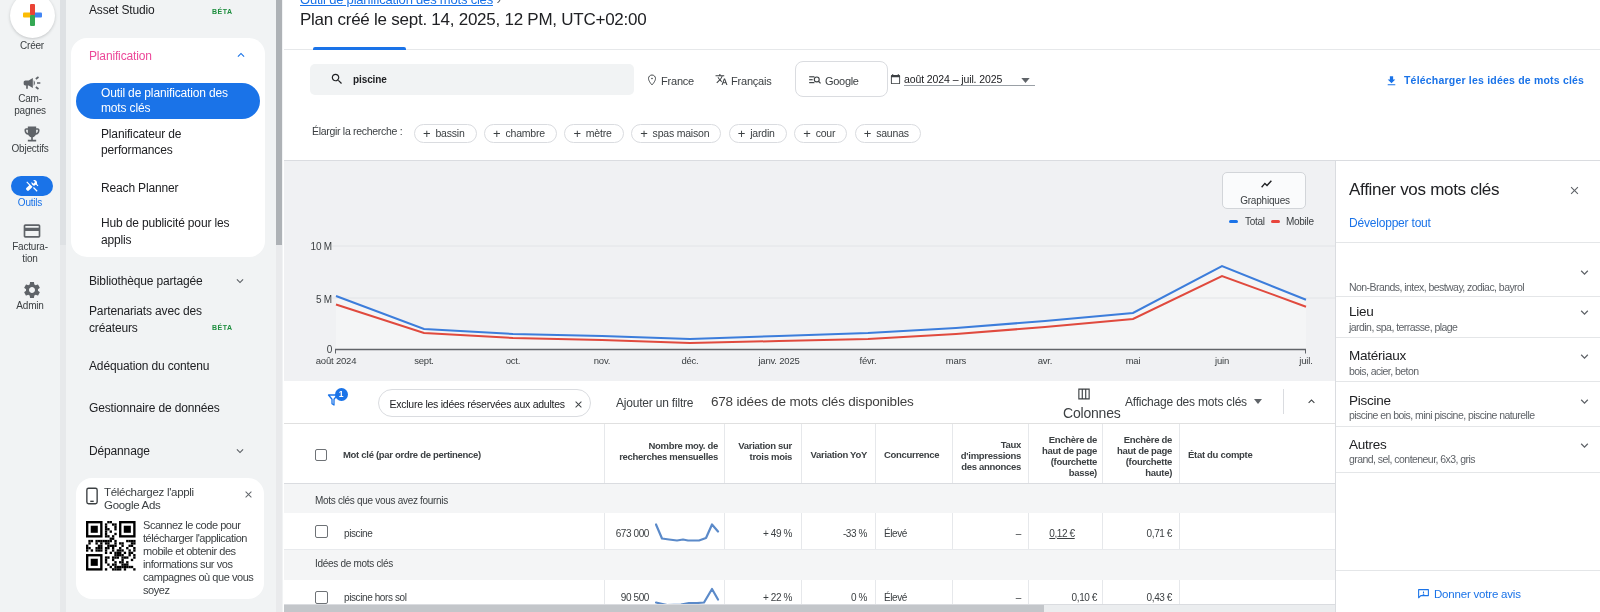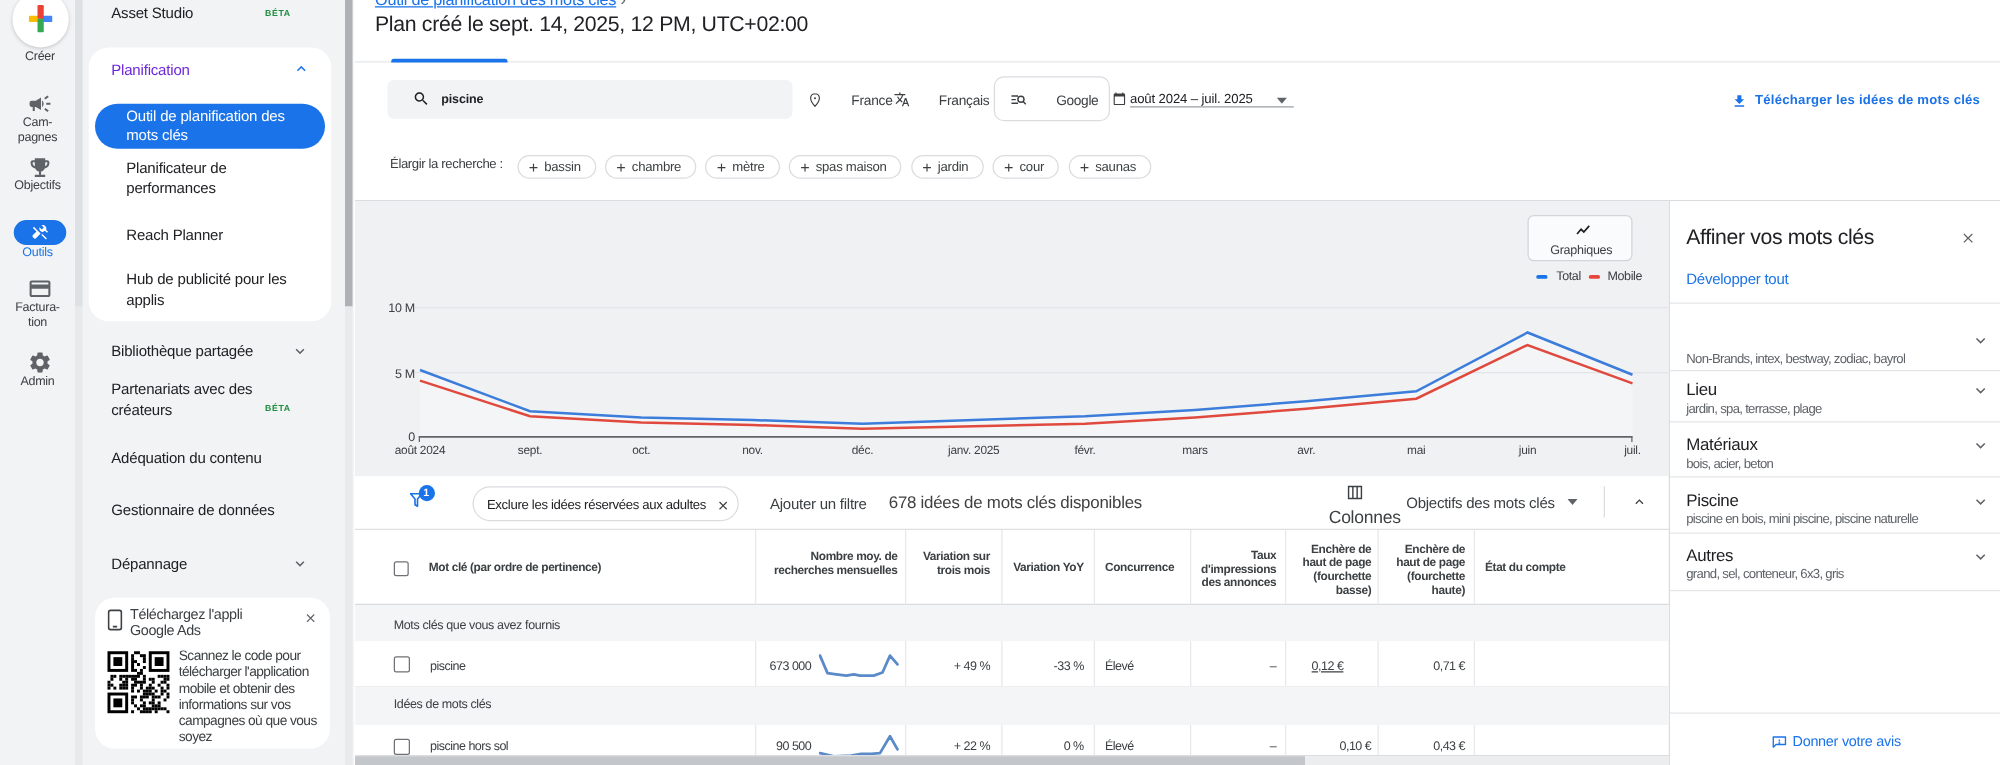--- a/index.html
+++ b/index.html
@@ -23,21 +23,21 @@
 #selpill { position:absolute; left:76px; top:83px; width:184px; height:36px; border-radius:18px; background:#1a73e8; }
 
 #crumb { position:absolute; left:300px; top:-8px; font-size:13px; letter-spacing:-0.2px;}
 #crumb a { color:#1a73e8; text-decoration:underline; }
 #title { position:absolute; left:300px; top:10px; font-size:17px; color:#202124; letter-spacing:-0.25px; }
 #tabind { position:absolute; left:313px; top:46.5px; width:93px; height:3px; background:#1a73e8; border-radius:2px 2px 0 0; }
 #hdiv1 { position:absolute; left:284px; top:49px; width:1316px; height:1px; background:#e6e8ea; }
 #hdiv2 { position:absolute; left:284px; top:160px; width:1316px; height:1px; background:#dadce0; }
 #searchbox { position:absolute; left:310px; top:64px; width:324px; height:31px; background:#f1f3f4; border-radius:5px; }
 #gglbox { position:absolute; left:795px; top:61px; width:93px; height:36px; border:1px solid #dadce0; border-radius:8px; background:#fff; }
-.selline { font-size:11px; color:#3c4043; letter-spacing:-0.2px;margin-left:20px; }
+.selline { font-size:11px; color:#3c4043; letter-spacing:-0.2px; }
 #datetxt { position:absolute; left:904px; top:73px; width:131px; font-size:10.5px; color:#202124; border-bottom:1px solid #9aa0a6; padding-bottom:0; white-space:nowrap; letter-spacing:-0.1px;}
 #dl { position:absolute; left:1404px; top:74px; font-size:10.5px; font-weight:bold; color:#1a73e8; letter-spacing:0.2px; white-space:nowrap;}
 #chiplbl { position:absolute; left:312px; top:125px; font-size:10.5px; color:#3c4043; letter-spacing:-0.3px; }
 #chiprow { position:absolute; left:414px; top:124px; white-space:nowrap; }
 .chip { display:inline-block; border:1px solid #dadce0; border-radius:10px; height:19px; line-height:17px; padding:0 11px 0 8px; font-size:10.5px; color:#3c4043; margin-right:7.5px; background:#fff; vertical-align:top; letter-spacing:-0.2px;}
 .chip .p { font-size:13px; font-weight:400; margin-right:5px; color:#3c4043; vertical-align:-1px;}
 
 #chartbg { position:absolute; left:284px; top:161px; width:1051px; height:220px; background:#f0f1f3; }
 #gbtn { position:absolute; left:1222px; top:172px; width:84px; height:37px; background:#fafbfc; border:1px solid #d2d5d9; border-radius:5px; }
 #gbtn .lb { position:absolute; left:0; top:22px; width:84px; font-size:10px; color:#3c4043; text-align:center; letter-spacing:-0.2px;}
@@ -100,21 +100,21 @@
   </svg>
 <div class="rlbl" style="left:0;top:241px;">Factura-<br>tion</div>
 <svg class="ricon" style="top:280px" viewBox="0 0 24 24" fill="#5f6368">
     <path d="M19.14 12.94c.04-.3.06-.61.06-.94 0-.32-.02-.64-.07-.94l2.03-1.58c.18-.14.23-.41.12-.61l-1.92-3.32c-.12-.22-.37-.29-.59-.22l-2.39.96c-.5-.38-1.03-.7-1.62-.94l-.36-2.54c-.04-.24-.24-.41-.48-.41h-3.84c-.24 0-.43.17-.47.41l-.36 2.54c-.59.24-1.13.57-1.62.94l-2.39-.96c-.22-.08-.47 0-.59.22L2.74 8.87c-.12.21-.08.47.12.61l2.03 1.58c-.05.3-.09.63-.09.94s.02.64.07.94l-2.03 1.58c-.18.14-.23.41-.12.61l1.92 3.32c.12.22.37.29.59.22l2.39-.96c.5.38 1.03.7 1.62.94l.36 2.54c.05.24.24.41.48.41h3.84c.24 0 .44-.17.47-.41l.36-2.54c.59-.24 1.13-.56 1.62-.94l2.39.96c.22.08.47 0 .59-.22l1.92-3.32c.12-.22.07-.47-.12-.61l-2.01-1.58zM12 15.6c-1.98 0-3.6-1.62-3.6-3.6s1.62-3.6 3.6-3.6 3.6 1.62 3.6 3.6-1.62 3.6-3.6 3.6z"></path>
   </svg>
 <div class="rlbl" style="left:0;top:300px;">Admin</div>
 
 <div class="nitem" style="top:2px;font-weight:500;">Asset Studio</div>
 <div class="beta" style="left:212px;top:8px;">BÉTA</div>
 <div class="navcard" style="left:71px;top:38px;width:194px;height:219px;"></div>
-<div class="nitem" style="top:48px;color:#6d28d9;">Planification</div>
+<div class="nitem" style="top:48px;color:#ec4899;">Planification</div>
 <svg class="nchev" style="top:48px;left:234px" viewBox="0 0 24 24" fill="#1a73e8">
     <path d="M12 8l-6 6 1.41 1.41L12 10.83l4.59 4.58L18 14z"></path>
   </svg>
 <div id="selpill"></div>
 <div class="abs" style="left:101px;top:86px;width:142px;font-size:12px;line-height:15px;color:#fff;letter-spacing:-0.15px;">Outil de planification des mots clés</div>
 <div class="nitem" style="left:101px;top:127px;line-height:15.5px;">Planificateur de<br>performances</div>
 <div class="nitem" style="left:101px;top:180px;">Reach Planner</div>
 <div class="nitem" style="left:101px;top:215px;width:135px;">Hub de publicité pour les applis</div>
 <div class="nitem" style="top:273px;">Bibliothèque partagée</div>
 <svg class="nchev" style="top:274px" viewBox="0 0 24 24" fill="#5f6368">
@@ -414,21 +414,21 @@
 <svg class="abs" style="left:194px;top:8.5px" width="11" height="11" viewBox="0 0 24 24" fill="#3c4043">
       <path d="M19 6.41L17.59 5 12 10.59 6.41 5 5 6.41 10.59 12 5 17.59 6.41 19 12 13.41 17.59 19 19 17.59 13.41 12z"></path>
     </svg>
 </div>
 <div class="abs" style="left:616px;top:395.5px;font-size:12px;color:#3c4043;letter-spacing:-0.2px;">Ajouter un filtre</div>
 <div class="abs" style="left:711px;top:393.5px;font-size:13.5px;color:#404040;letter-spacing:-0.2px;">678 idées de mots clés disponibles</div>
 <svg class="abs" style="left:1077px;top:388px" width="14" height="12" viewBox="0 0 24 21" fill="#3c4043">
     <path d="M2 1v19h20V1H2zm12 2v15h-4V3h4zM4 3h4v15H4V3zm16 15h-4V3h4v15z"></path>
   </svg>
 <div class="abs" style="left:1063px;top:405px;font-size:14px;color:#3c4043;letter-spacing:-0.2px;">Colonnes</div>
-<div class="abs" style="left:1125px;top:394.5px;font-size:12px;color:#3c4043;letter-spacing:-0.2px;">Objectifs des mots clés</div>
+<div class="abs" style="left:1125px;top:394.5px;font-size:12px;color:#3c4043;letter-spacing:-0.2px;">Affichage des mots clés</div>
 <svg class="abs" style="left:1254px;top:399px" width="8" height="5" viewBox="0 0 10 6" fill="#5f6368">
     <path d="M0 0l5 6 5-6z"></path>
   </svg>
 <div class="vline" style="left:1283px;top:389px;height:25px;"></div>
 <svg class="abs" style="left:1305px;top:395px" width="13" height="13" viewBox="0 0 24 24" fill="#3c4043">
     <path d="M12 8l-6 6 1.41 1.41L12 10.83l4.59 4.58L18 14z"></path>
   </svg>
 
 <div class="hrow" style="top:423px"></div>
 <div class="hrow" style="top:483px;background:#dadce0;"></div>

